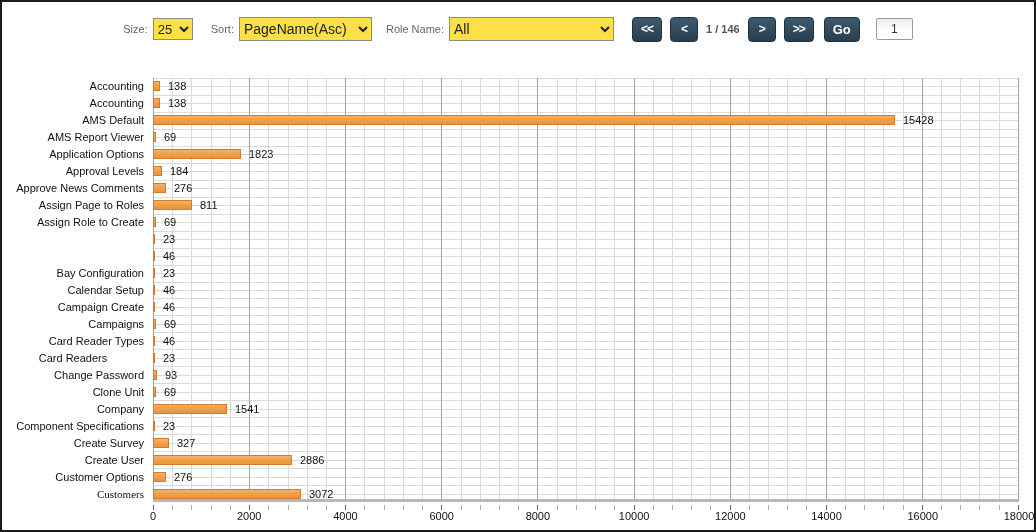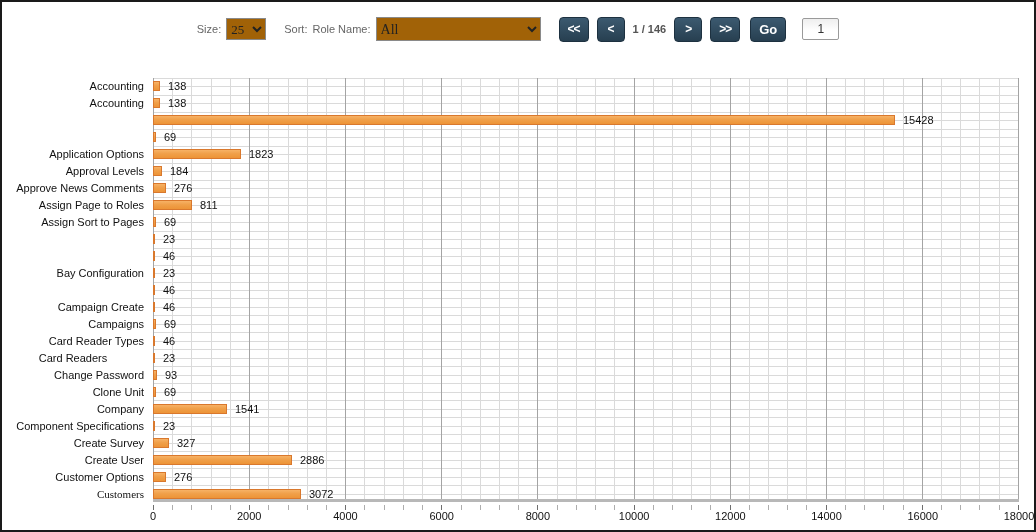--- a/index.html
+++ b/index.html
@@ -14,22 +14,22 @@
     border:2px solid #1a1a1a; background:#fff;
   }
 
   
   .toolbar {
     position:absolute; left:0; top:12px; width:100%; height:30px;
     display:flex; align-items:center; justify-content:center;
   }
   .tb-label { font-size:11px; color:#666; margin-right:5px; white-space:nowrap; }
   select {
-    font-family:Liberation Serif, serif;
-    border:1px solid #8a8a8a; background:#a16207; color:#222;
+    font-family:Liberation Sans, sans-serif;
+    border:1px solid #8a8a8a; background:#fde047; color:#222;
   }
   .size-select  { width:40px;  height:22px; font-size:13px; }
   .sort-select  { width:133px; height:24px; font-size:14px; margin-right:14px; }
   .role-select  { width:165px; height:24px; font-size:14px; margin-right:14px; }
   .size-select  { margin-right:18px; }
   .nav-btn {
     height:25px; min-width:28px; padding:0 8px;
     background:linear-gradient(#3c5a70,#273f50);
     border:1px solid #1d3140; border-radius:4px;
     color:#fff; font-weight:bold; font-size:12px; letter-spacing:-1px;
@@ -94,44 +94,50 @@
 
 <div class="frame">
 
   <div class="toolbar">
     <span class="tb-label">Size:</span>
     <select class="size-select">
       <option>25</option>
     </select>
 
     <span class="tb-label">Sort:</span>
+    <select class="sort-select">
+      <option>PageName(Asc)</option>
+    </select>
 
     <span class="tb-label">Role Name:</span>
     <select class="role-select">
       <option>All</option>
     </select>
 
     <button class="nav-btn">&lt;&lt;</button>
     <button class="nav-btn">&lt;</button>
     <span class="pager-text">1 / 146</span>
     <button class="nav-btn">&gt;</button>
     <button class="nav-btn">&gt;&gt;</button>
     <button class="nav-btn go-btn">Go</button>
     <input class="page-input" type="text" value="1" style="">
   </div>
 
   <div class="ylabels" id="ylabels">
       <div class="ylab" style="top: 0.48px;">Accounting</div>
       <div class="ylab" style="top: 17.44px;">Accounting</div>
+      <div class="ylab" style="top: 34.4px;">AMS Default</div>
+      <div class="ylab" style="top: 51.36px;">AMS Report Viewer</div>
       <div class="ylab" style="top: 68.32px;">Application Options</div>
       <div class="ylab" style="top: 85.28px;">Approval Levels</div>
       <div class="ylab" style="top: 102.24px;">Approve News Comments</div>
       <div class="ylab" style="top: 119.2px;">Assign Page to Roles</div>
-      <div class="ylab" style="top: 136.16px;">Assign Sort to Pages</div>
+      <div class="ylab" style="top: 136.16px;">Assign Role to Create</div>
       <div class="ylab" style="top: 187.04px;">Bay Configuration</div>
+      <div class="ylab" style="top: 204px;">Calendar Setup</div>
       <div class="ylab" style="top: 220.96px;">Campaign Create</div>
       <div class="ylab" style="top: 237.92px;">Campaigns</div>
       <div class="ylab" style="top: 254.88px;">Card Reader Types</div>
       <div class="ylab" style="top: 271.84px; text-align: center;">Card Readers</div>
       <div class="ylab" style="top: 288.8px;">Change Password</div>
       <div class="ylab" style="top: 305.76px;">Clone Unit</div>
       <div class="ylab" style="top: 322.72px;">Company</div>
       <div class="ylab" style="top: 339.68px;">Component Specifications</div>
       <div class="ylab" style="top: 356.64px;">Create Survey</div>
       <div class="ylab" style="top: 373.6px;">Create User</div>

